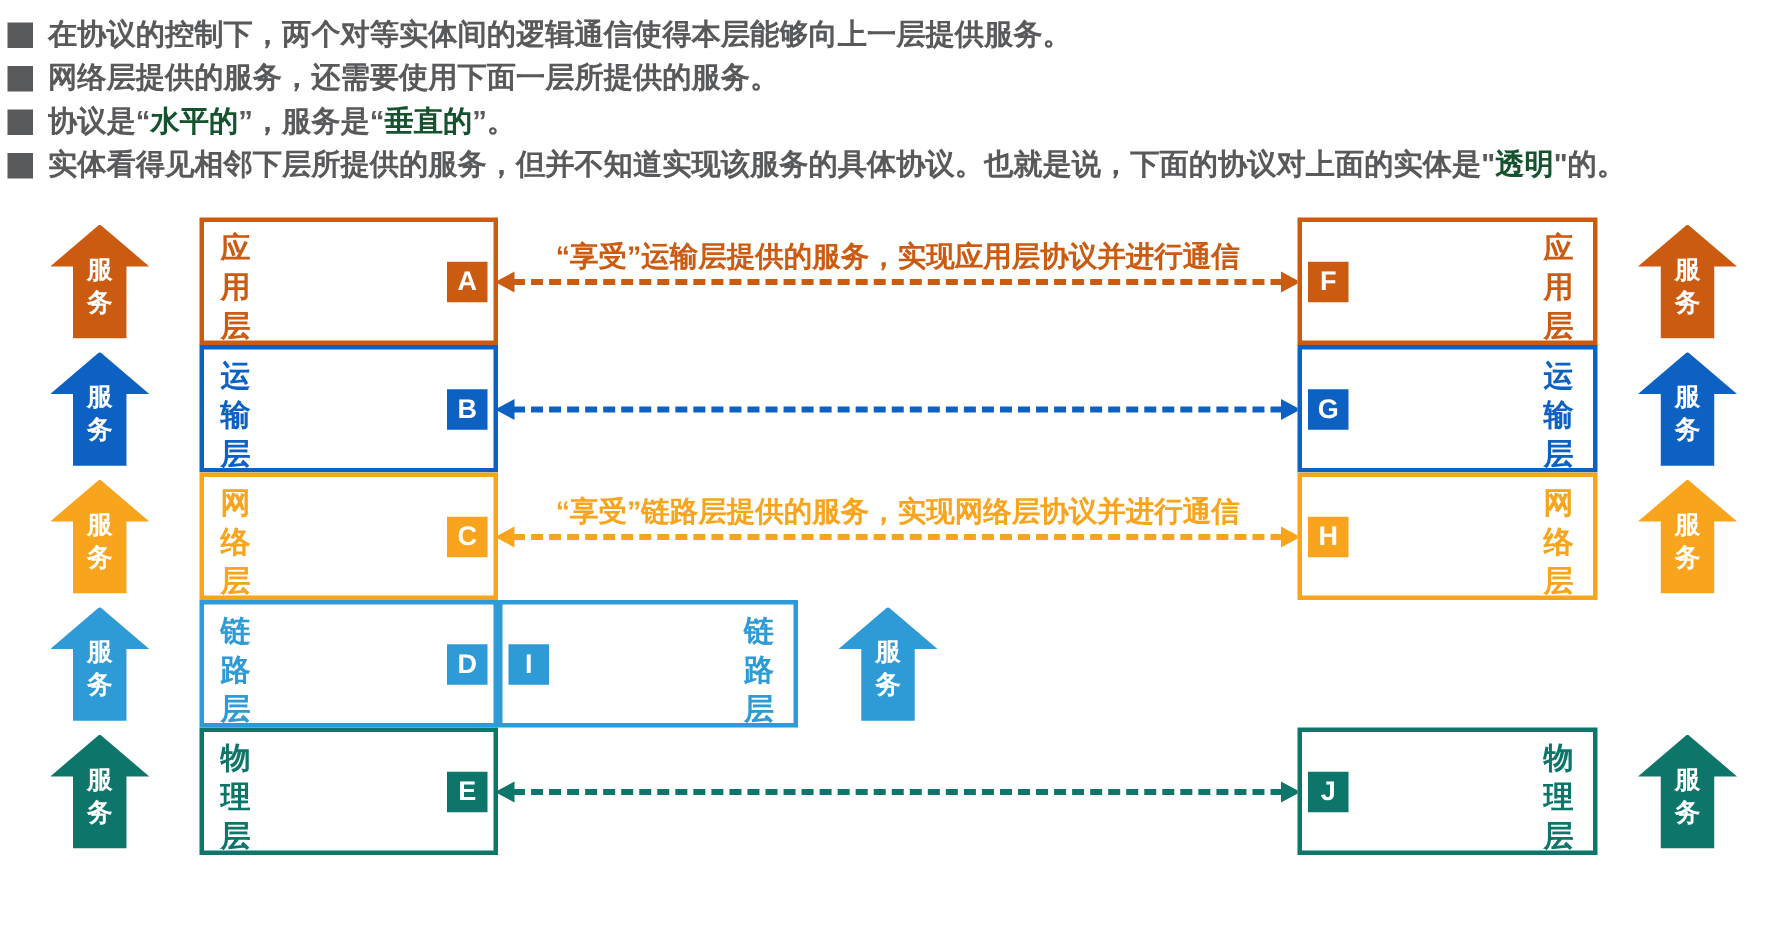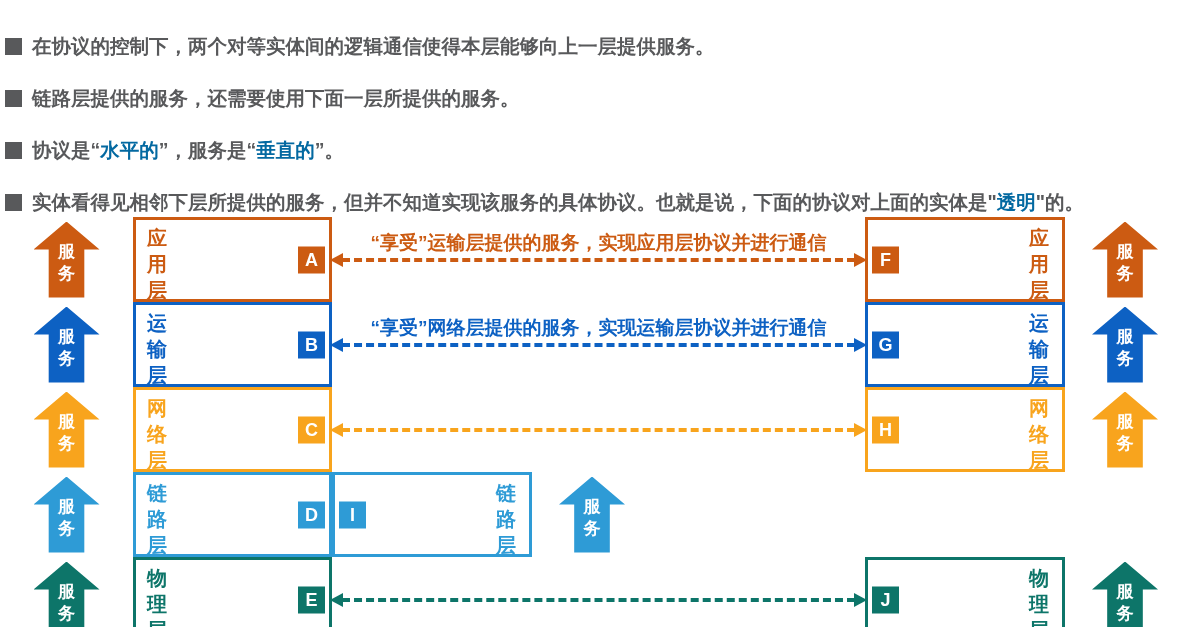--- a/index.html
+++ b/index.html
@@ -2,27 +2,27 @@
 <html><head>
 <meta charset="utf-8">
 <style>
   * { margin:0; padding:0; box-sizing:border-box; }
   html,body { width:1185px; height:627px; background:#ffffff; overflow:hidden;
     font-family:"Liberation Sans","DejaVu Sans",sans-serif; }
 
   
   .bullets { padding:9px 8px 0 5px; }
   .bullet  { display:flex; align-items:flex-start; font-size:19.5px; font-weight:bold;
-             color:#58595B; line-height:29px;margin-top:23px; }
+             color:#58595B; line-height:29px; }
   .bullet .sq { width:17px; height:17px; background:#58595B; margin:6px 10px 0 0; flex:none; }
   .bullet .txt { flex:1; }
-  .hl { color:#0369a1;text-align:center; }
+  .hl { color:#14532d;text-align:center; }
 
   
-  .diagram { }
+  .diagram { margin-top:20px; }
   .row { display:flex; height:85px; }
 
   .svc-col { display:flex; align-items:center; justify-content:center; }
   .svc-col.left  { width:133px; }
   .svc-col.right { width:120px; }
   .svc-arrow { width:66px; height:76px; background:var(--c);
     clip-path:polygon(50% 0,100% 37%,77% 37%,77% 100%,23% 100%,23% 37%,0 37%);
     display:flex; justify-content:center; }
   .svc-text { color:#fff; font-weight:bold; font-size:17px; width:18px;
     line-height:22px; text-align:center; margin-top:19px; }
@@ -53,21 +53,21 @@
 </head>
 <body>
 
 <div class="bullets">
   <div class="bullet">
     <span class="sq"></span>
     <span class="txt">在协议的控制下，两个对等实体间的逻辑通信使得本层能够向上一层提供服务。</span>
   </div>
   <div class="bullet">
     <span class="sq"></span>
-    <span class="txt">链路层提供的服务，还需要使用下面一层所提供的服务。</span>
+    <span class="txt">网络层提供的服务，还需要使用下面一层所提供的服务。</span>
   </div>
   <div class="bullet">
     <span class="sq"></span>
     <span class="txt"><span>协议是“</span><span class="hl">水平的</span><span>”，服务是“</span><span class="hl">垂直的</span><span>”。</span></span>
   </div>
   <div class="bullet">
     <span class="sq"></span>
     <span class="txt"><span>实体看得见相邻下层所提供的服务，但并不知道实现该服务的具体协议。也就是说，下面的协议对上面的实体是"</span><span class="hl">透明</span><span>"的。</span></span>
   </div>
 </div>
@@ -105,21 +105,20 @@
     <div class="svc-col left">
         <div class="svc-arrow">
           <div class="svc-text">服务</div>
         </div>
       </div>
     <div class="layer-box lbox">
       <div class="layer-name">运输层</div>
       <div class="letter">B</div>
     </div>
     <div class="mid">
-      <div class="mid-label">“享受”网络层提供的服务，实现运输层协议并进行通信</div>
       <div class="dash"></div>
       <div class="ah ah-l"></div>
       <div class="ah ah-r"></div>
     </div>
     <div class="layer-box rbox">
       <div class="letter">G</div>
       <div class="layer-name">运输层</div>
     </div>
     <div class="svc-col right">
         <div class="svc-arrow">
@@ -132,20 +131,21 @@
     <div class="svc-col left">
         <div class="svc-arrow">
           <div class="svc-text">服务</div>
         </div>
       </div>
     <div class="layer-box lbox">
       <div class="layer-name">网络层</div>
       <div class="letter">C</div>
     </div>
     <div class="mid">
+      <div class="mid-label">“享受”链路层提供的服务，实现网络层协议并进行通信</div>
       <div class="dash"></div>
       <div class="ah ah-l"></div>
       <div class="ah ah-r"></div>
     </div>
     <div class="layer-box rbox">
       <div class="letter">H</div>
       <div class="layer-name">网络层</div>
     </div>
     <div class="svc-col right">
         <div class="svc-arrow">

